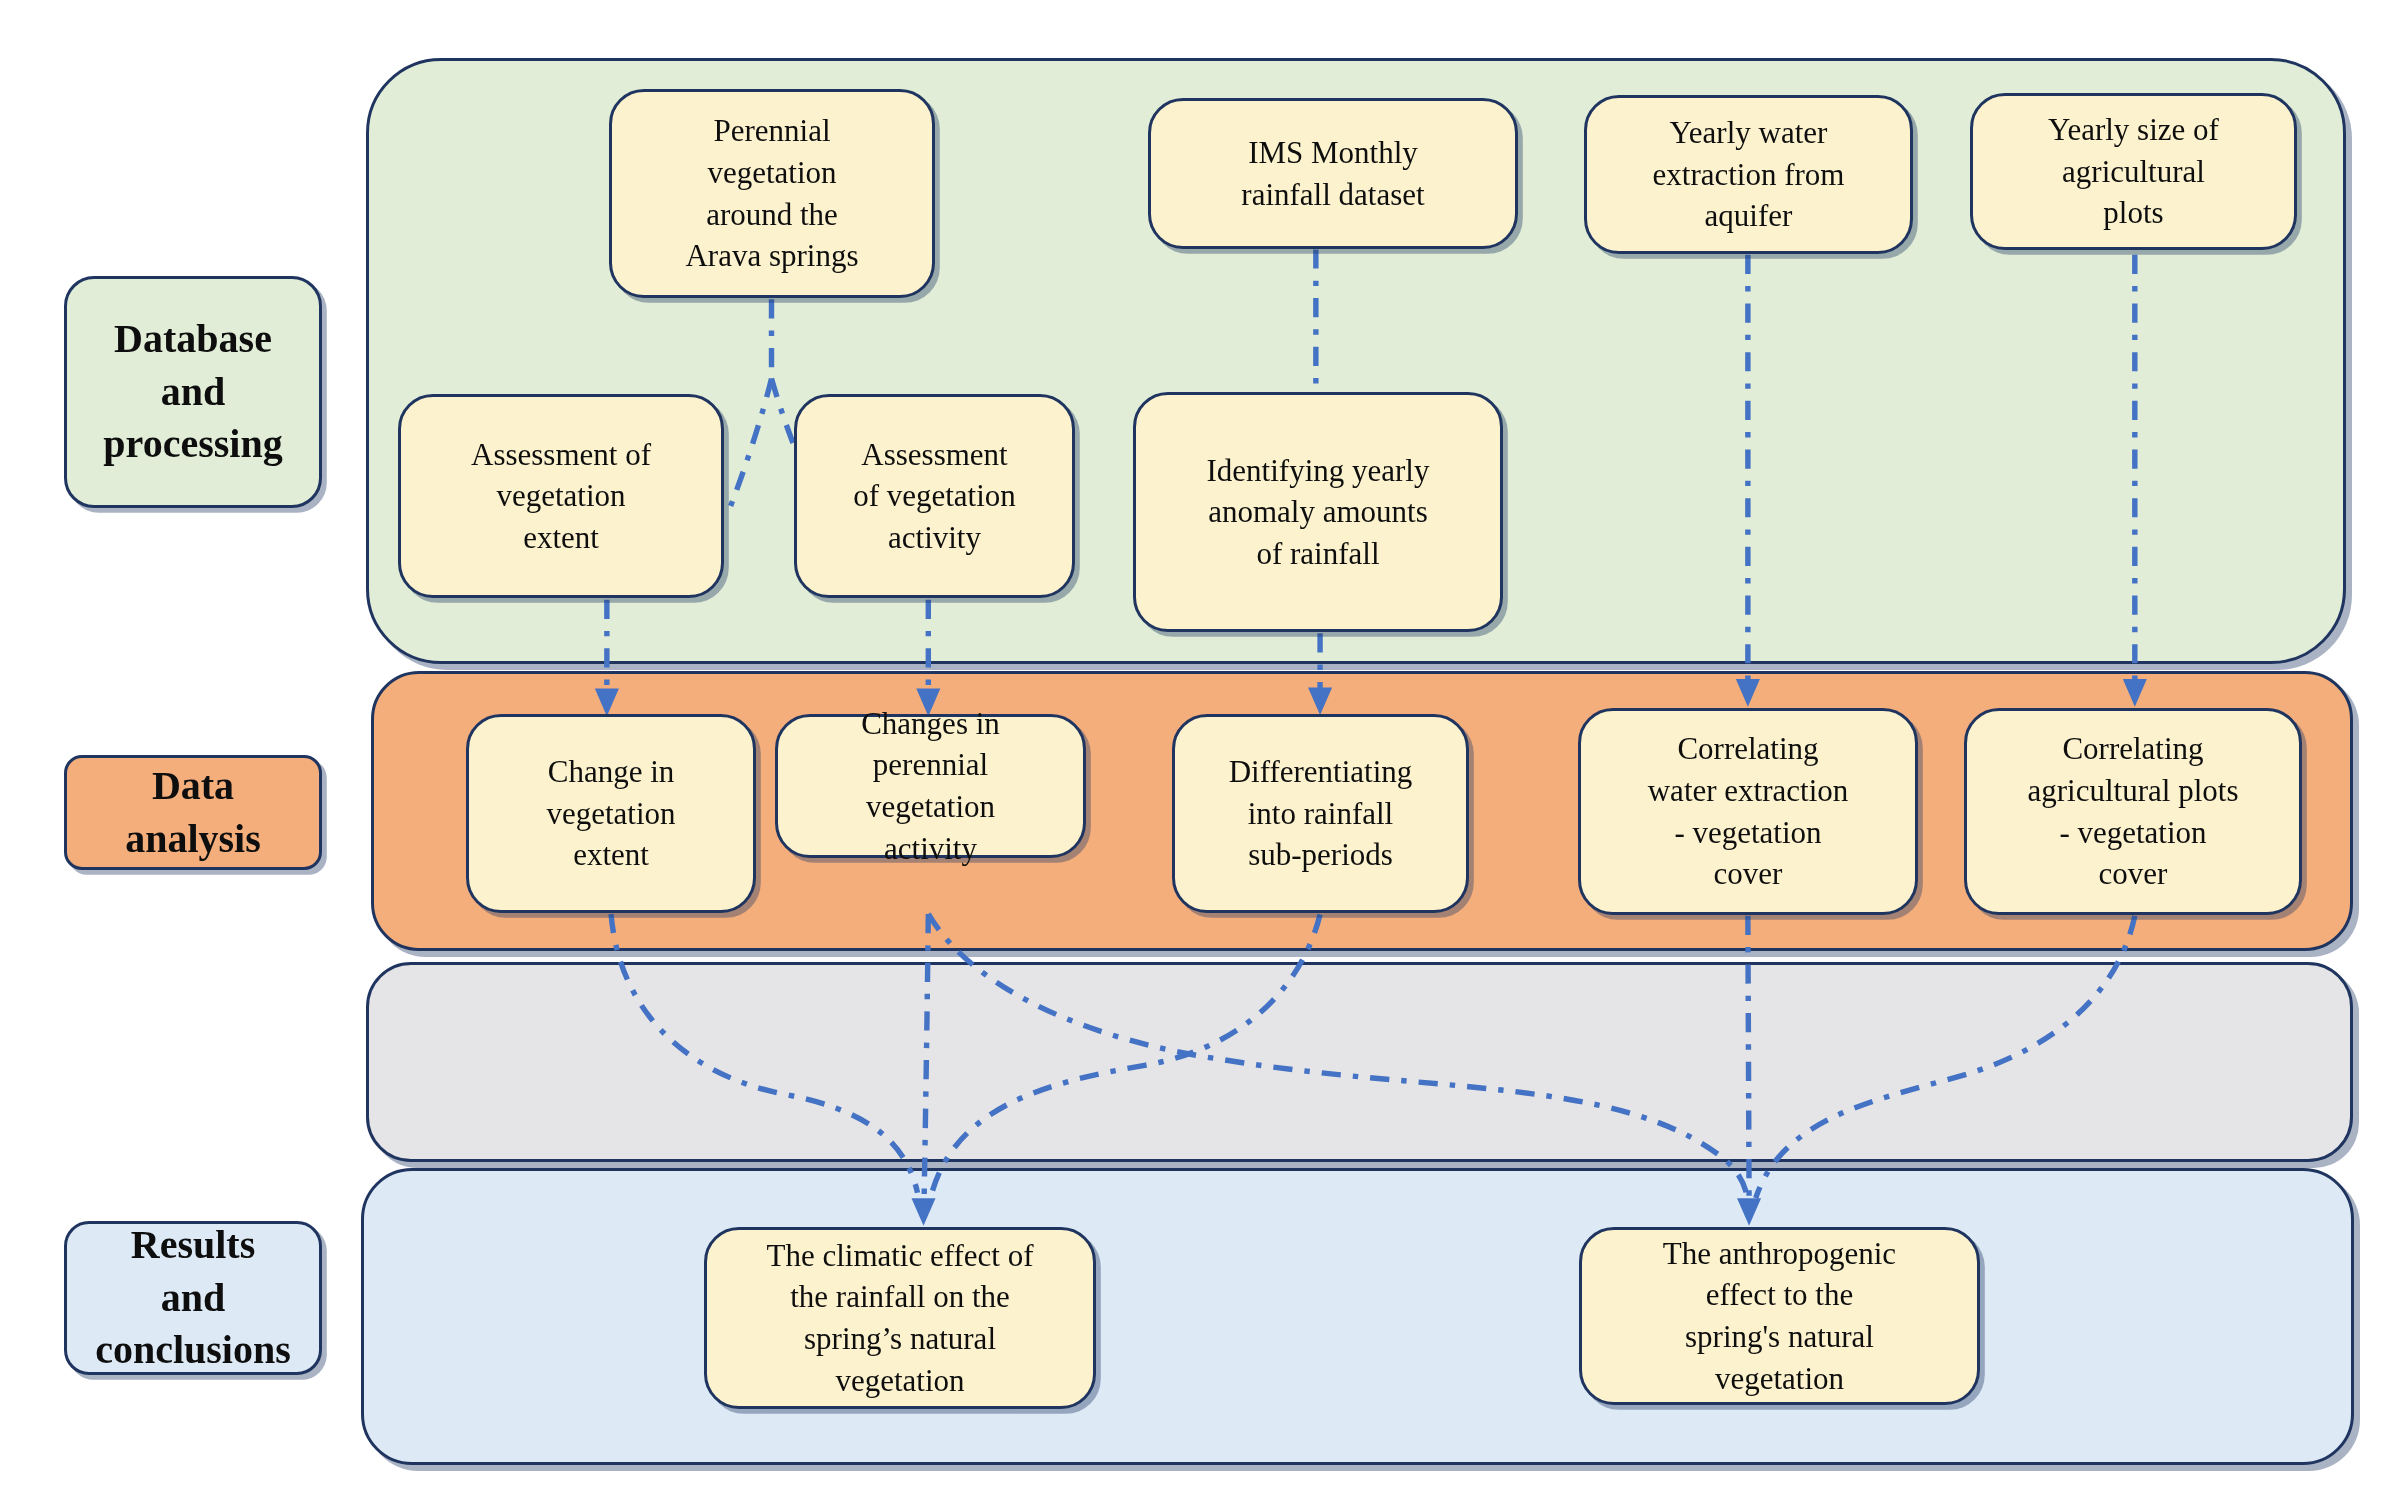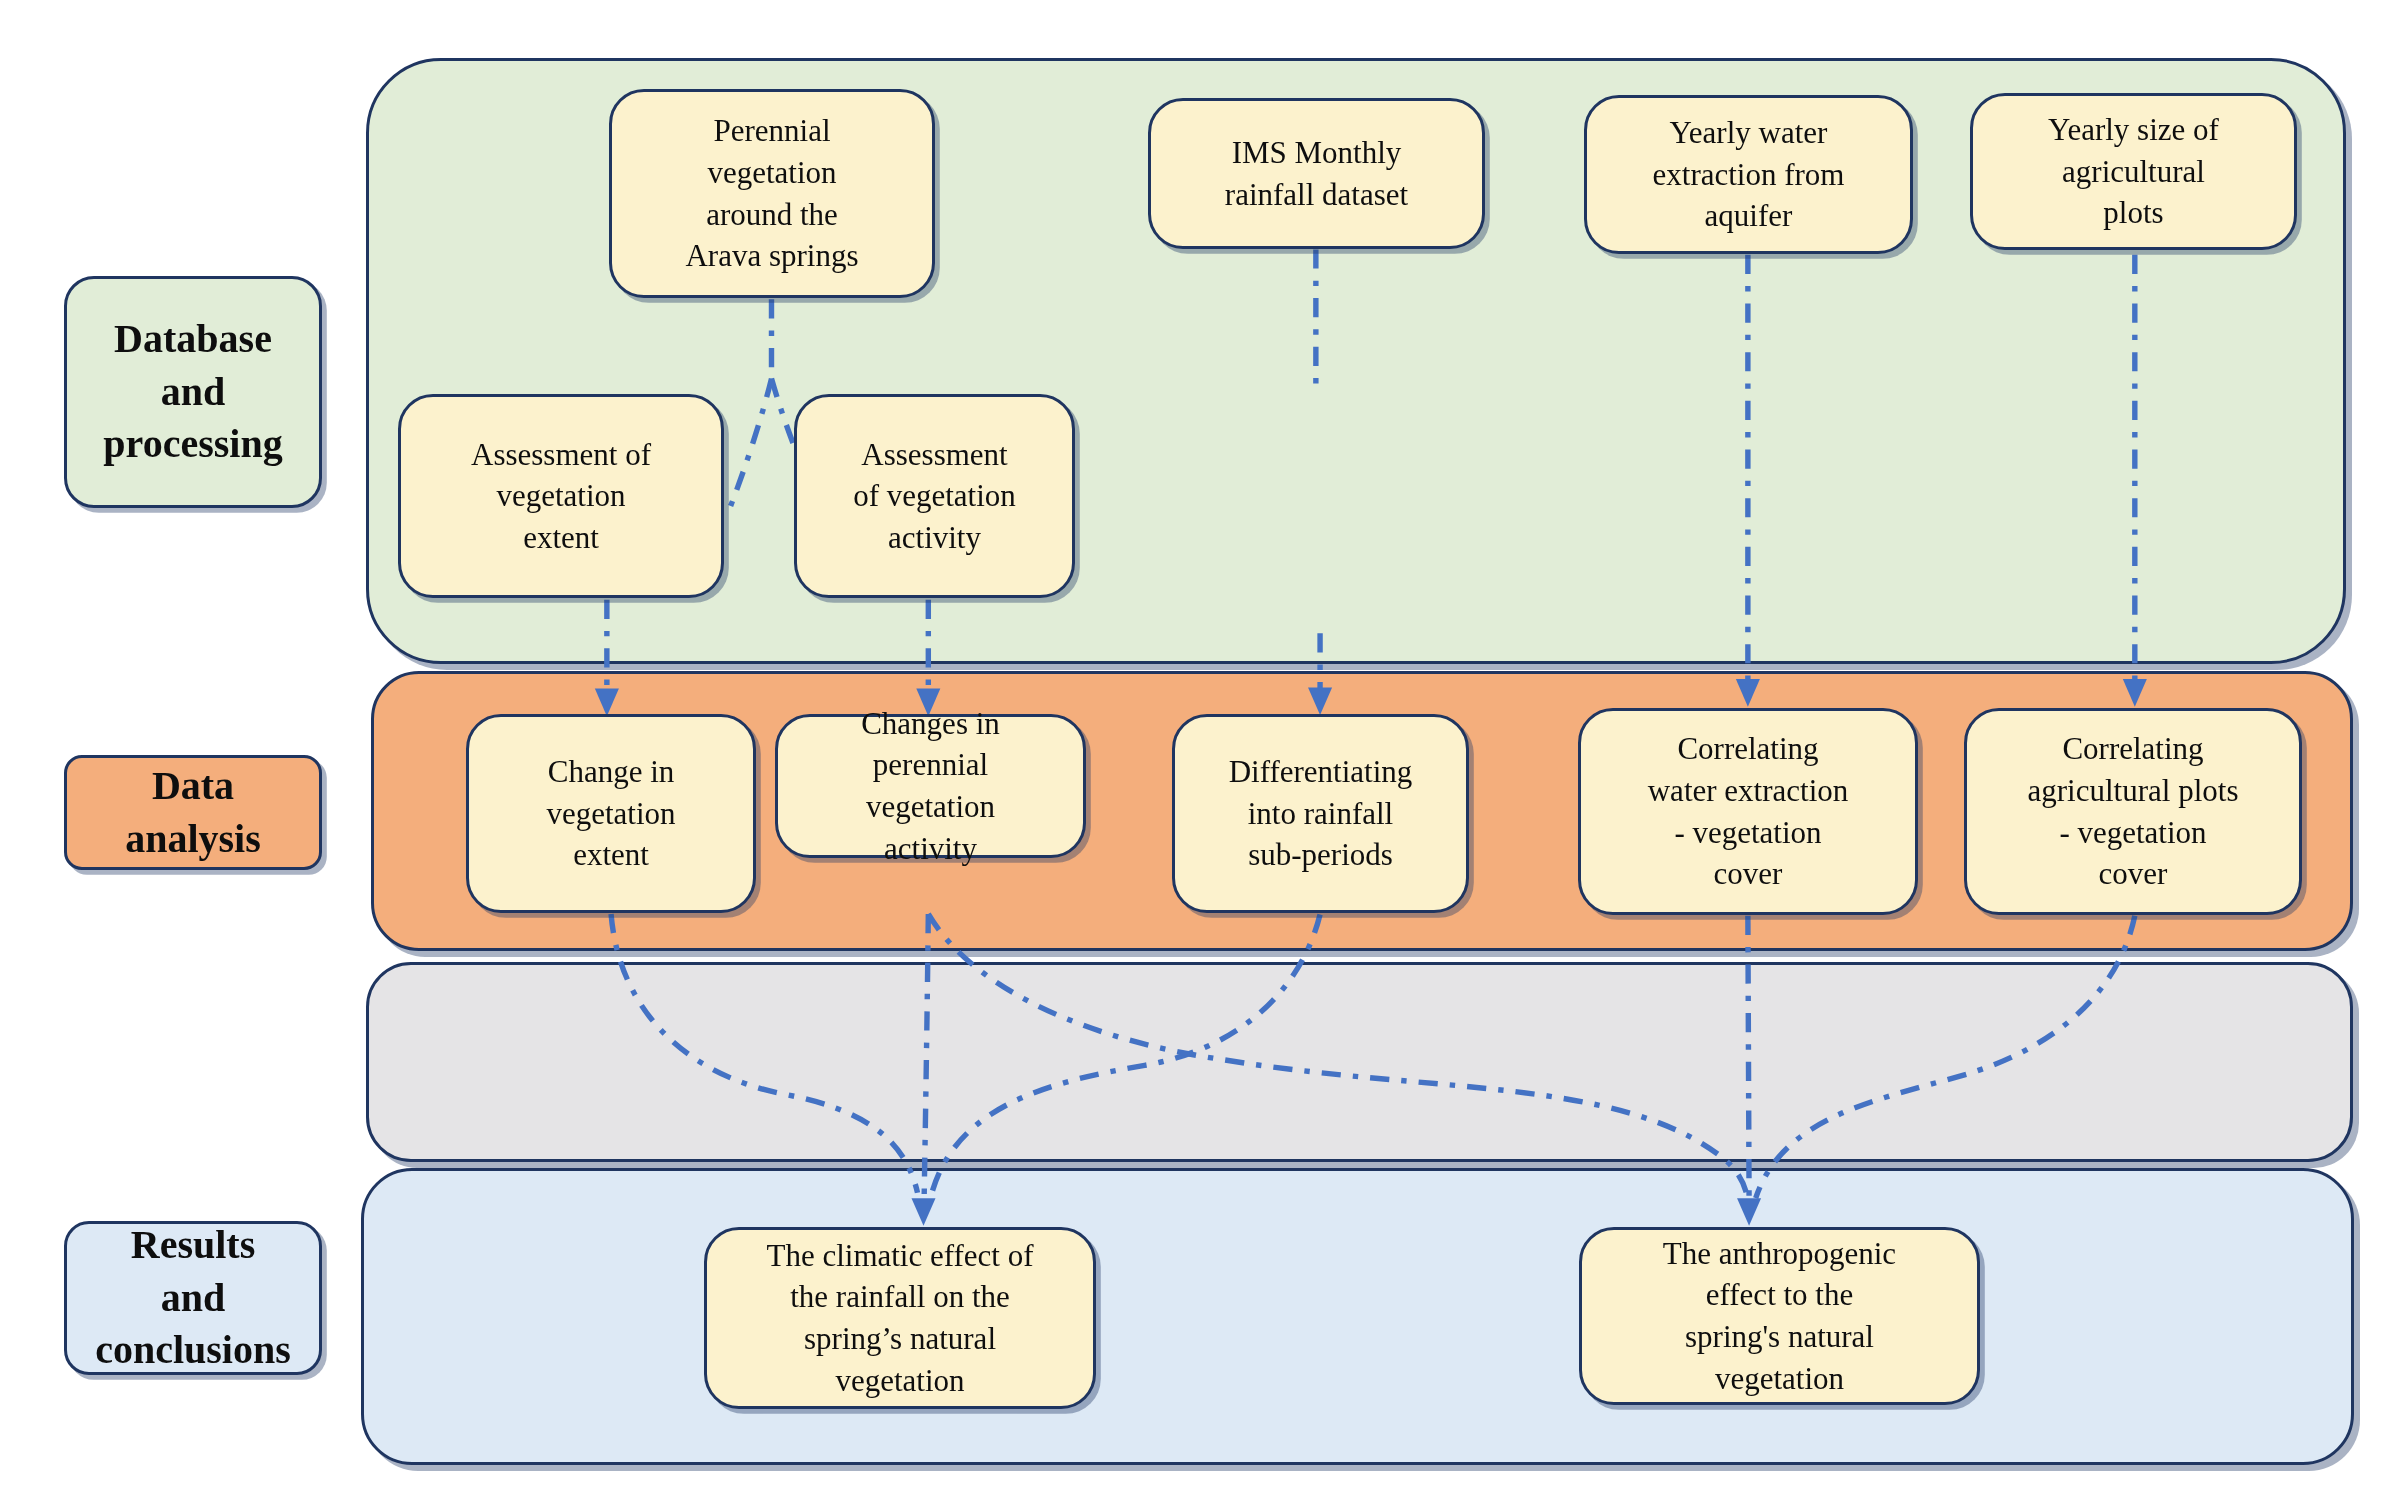--- a/index.html
+++ b/index.html
@@ -49,21 +49,21 @@
     box-shadow:4.8px 4.8px 0 rgba(32,56,100,0.38);
     box-sizing:border-box;
     display:flex;align-items:center;justify-content:center;
     text-align:center;
     font-size:31px;line-height:1.34;
     white-space:pre-line;
     z-index:3;
   }
   
   .n-perennial    {left:609px; top:89px; width:326px; height:209px;}
-  .n-ims          {left:1148px; top:98px; width:337px; height:151px;}
+  .n-ims          {left:1148px; top:98px; width:370px; height:151px;}
   .n-water        {left:1584px; top:95px; width:329px; height:159px;}
   .n-plots        {left:1970px; top:93px; width:327px; height:157px;}
   
   .n-assess-extent  {left:398px;  top:394px; width:326px; height:204px;}
   .n-assess-activity{left:794px; top:394px; width:281px; height:204px;}
   .n-identifying    {left:1133px; top:392px; width:370px; height:240px;}
   
   .n-change-extent   {left:466px;  top:714px; width:290px; height:199px;}
   .n-changes-activity{left:775px; top:714px; width:311px; height:144px;}
   .n-differentiating {left:1172px; top:714px; width:297px; height:199px;}
@@ -145,20 +145,23 @@
   <div class="node n-plots">Yearly size of
 agricultural
 plots</div>
 
   <div class="node n-assess-extent">Assessment of
 vegetation
 extent</div>
   <div class="node n-assess-activity">Assessment
 of vegetation
 activity</div>
+  <div class="node n-identifying">Identifying yearly
+anomaly amounts
+of rainfall</div>
 
   <div class="node n-change-extent">Change in
 vegetation
 extent</div>
   <div class="node n-changes-activity">Changes in
 perennial
 vegetation
 activity</div>
   <div class="node n-differentiating">Differentiating
 into rainfall

